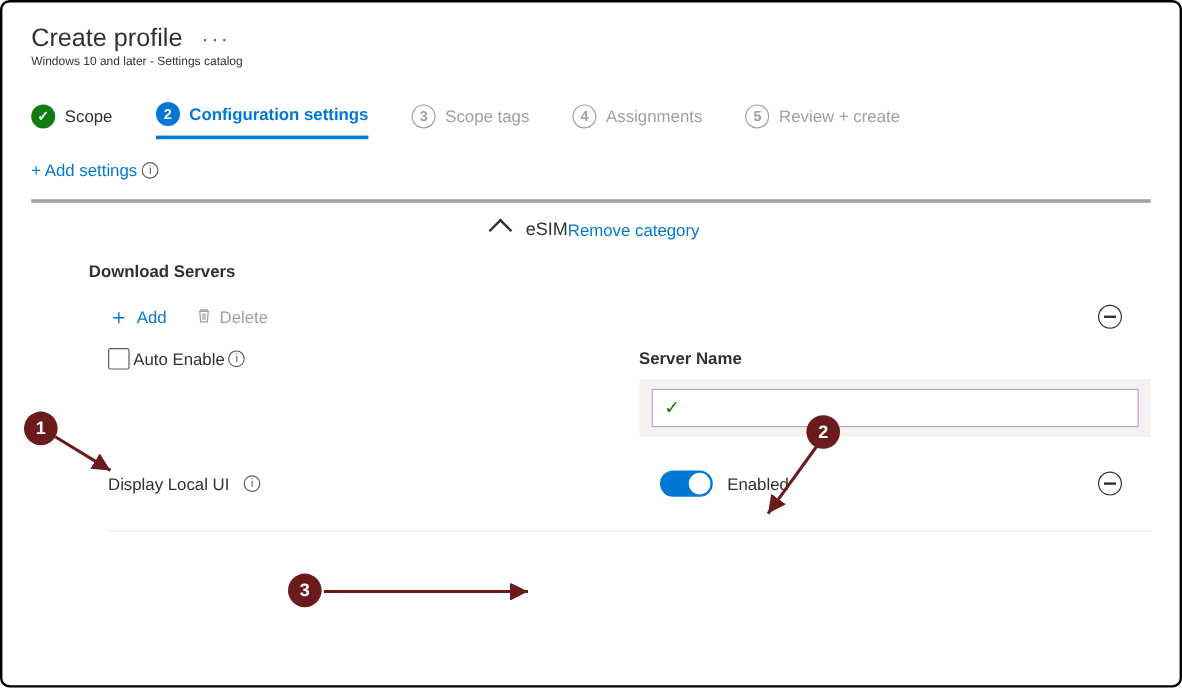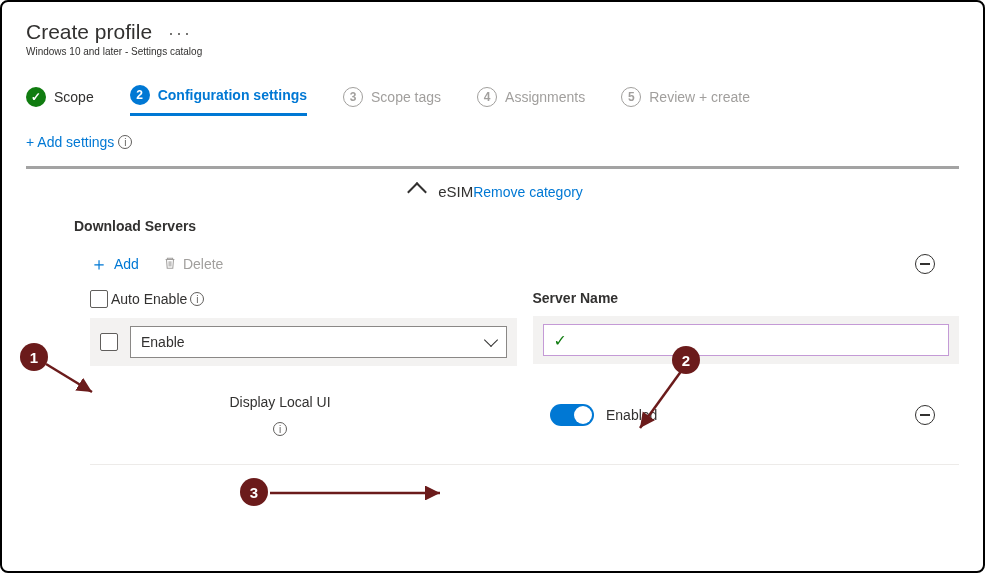--- a/index.html
+++ b/index.html
@@ -62,21 +62,21 @@
     .col-header { display: flex; align-items: center; gap: 3px; margin-bottom: 10px; font-weight: 400; font-size: 14px; }
     .checkbox { width: 18px; height: 18px; border: 1px solid #605e5c; border-radius: 2px; background: #fff; display: inline-block; }
     .field-row { display: flex; align-items: center; gap: 12px; background: #f3f2f1; padding: 8px 10px; }
     .dropdown { flex: 1; background: #fff; border: 1px solid #8a8886; height: 32px; display: flex; align-items: center; justify-content: space-between; padding: 0 10px; cursor: pointer; }
     .dd-chev { width: 10px; height: 10px; border-right: 1.5px solid #323130; border-bottom: 1.5px solid #323130; transform: rotate(45deg); margin-top: -4px; }
     .text-input-wrap { flex: 1; background: #fff; border: 1px solid #c49ad6; height: 32px; display: flex; align-items: center; padding: 0 10px; justify-content: space-between; }
     .text-input { border: none; outline: none; flex: 1; font-size: 14px; font-family: inherit; }
     .checkmark-green { color: #107c10; font-size: 16px; }
 
     .toggle-row { display: flex; align-items: center; gap: 20px; margin: 28px 0 0 64px; justify-content: space-between; padding-right: 24px;}
-    .toggle-left { display: flex; align-items: center; gap: 12px; width: 380px; flex-direction: column; }
+    .toggle-left { display: flex; align-items: center; gap: 12px; width: 380px; }
     .toggle-mid { display: flex; align-items: center; gap: 12px; }
     .toggle { width: 44px; height: 22px; background: #0078d4; border-radius: 11px; position: relative; cursor: pointer; }
     .toggle .knob { position: absolute; right: 2px; top: 2px; width: 18px; height: 18px; background: #fff; border-radius: 50%; }
 
     .minus-circle { width: 20px; height: 20px; border: 1.5px solid #323130; border-radius: 50%; display: flex; align-items: center; justify-content: center; cursor: pointer; }
     .minus-circle::after { content: ""; width: 10px; height: 1.5px; background: #323130; }
 
     .footer-line { border-top: 1px solid #edebe9; margin: 28px 0 0 64px; }
 
     .annotation { position: absolute; width: 28px; height: 28px; background: #6b1b1b; color: #fff; border-radius: 50%; display: flex; align-items: center; justify-content: center; font-weight: 600; font-size: 15px; z-index: 10; }
@@ -154,27 +154,20 @@
   <span class="minus-circle"></span>
 </div>
 
 
 <div class="columns">
   <div class="col">
     <div class="col-header">
       <span class="checkbox"></span>
       <span>Auto Enable</span>
       <span class="info-icon">i</span>
-    </div>
-    <div class="field-row">
-      <span class="checkbox"></span>
-      <div class="dropdown">
-        <span>Enable</span>
-        <span class="dd-chev"></span>
-      </div>
     </div>
   </div>
   <div class="col">
     <div class="col-header">
       <span style="font-weight:600;">Server Name</span>
     </div>
     <div class="field-row">
       <div class="text-input-wrap">
         <span class="checkmark-green">✓</span>
       </div>

